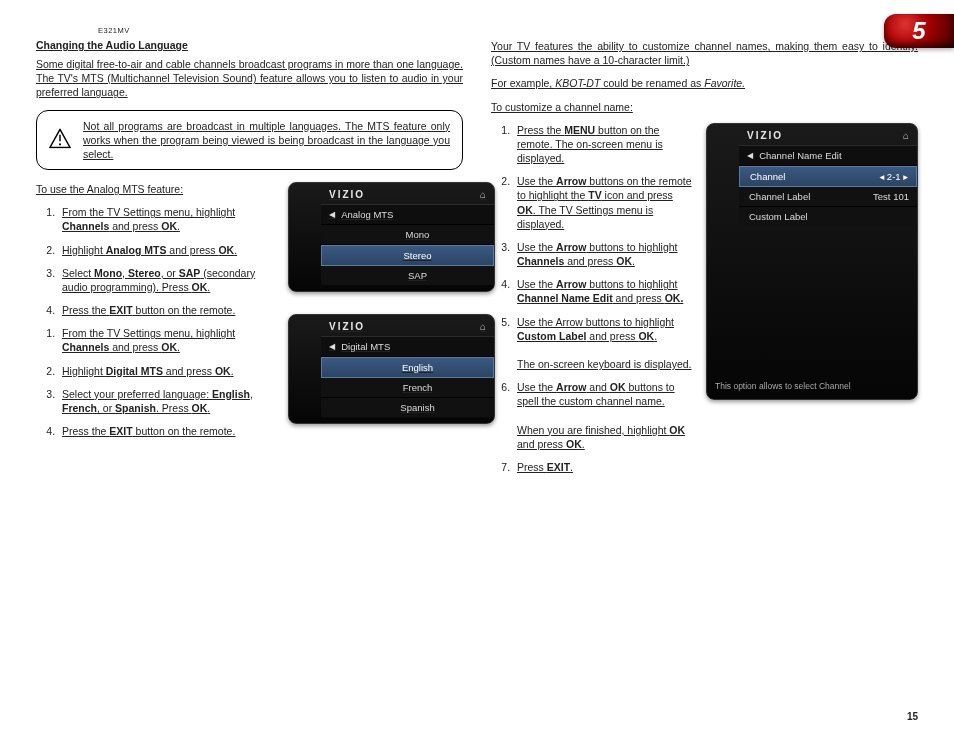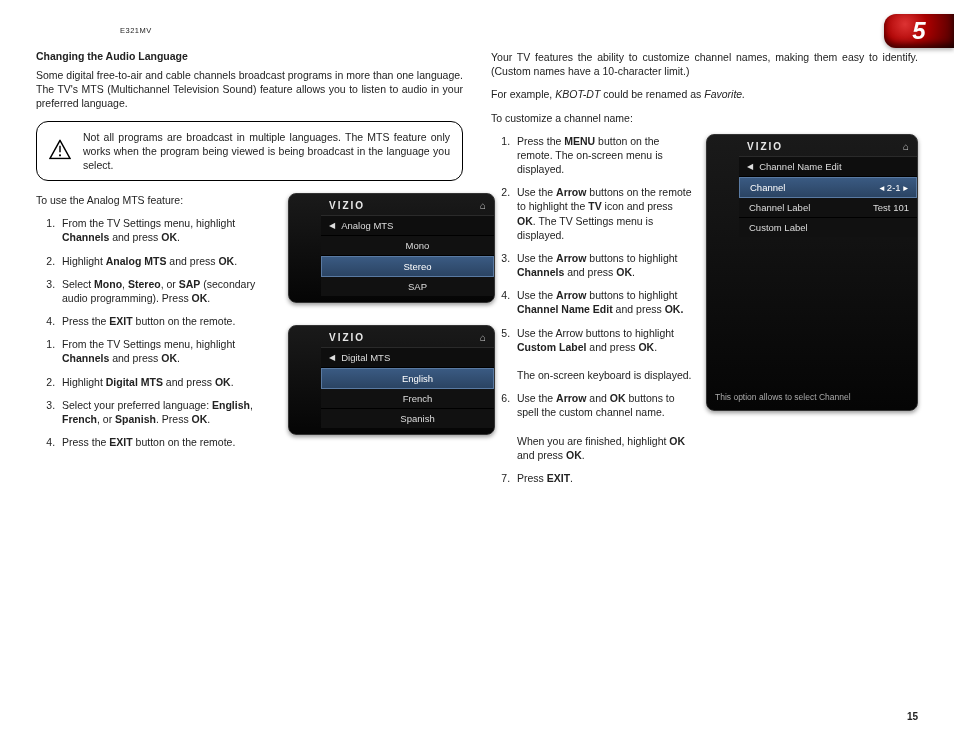--- a/index.html
+++ b/index.html
@@ -13,38 +13,39 @@
     height: 738px;
     overflow: hidden;
     position: relative;
   }
   .page {
     padding: 26px 36px 18px 36px;
   }
   .model {
     font-size: 7.5px;
     letter-spacing: .5px;
-    margin-left: 84px;
+    margin-left: 62px;
     color: #222;
   }
   .chapter-badge {
     position: absolute;
     top: 14px; right: 0;
     width: 70px; height: 34px;
     background: radial-gradient(circle at 30% 30%, #d33 0%, #a00 40%, #400 100%);
     border-radius: 12px 0 0 12px;
     display: flex; align-items: center; justify-content: center;
     color: #fff; font-weight: bold; font-style: italic;
     font-size: 24px;
     box-shadow: inset 0 -4px 6px rgba(0,0,0,.6), 0 2px 4px rgba(0,0,0,.3);
   }
   .columns {
     display: flex;
     gap: 28px;
-    margin-top: 15px;
+    margin-top: 4px;
+    text-decoration: underline;
   }
   .col { flex: 1; }
   h3 {
     font-size: 10.5px;
     font-weight: bold;
     margin: 0 0 6px 0;
   }
   p { margin: 0 0 9px 0; line-height: 1.35; text-align: justify; }
   ol { margin: 0 0 9px 0; padding-left: 22px; }
   ol li { margin-bottom: 9px; line-height: 1.35; padding-left: 4px; }

